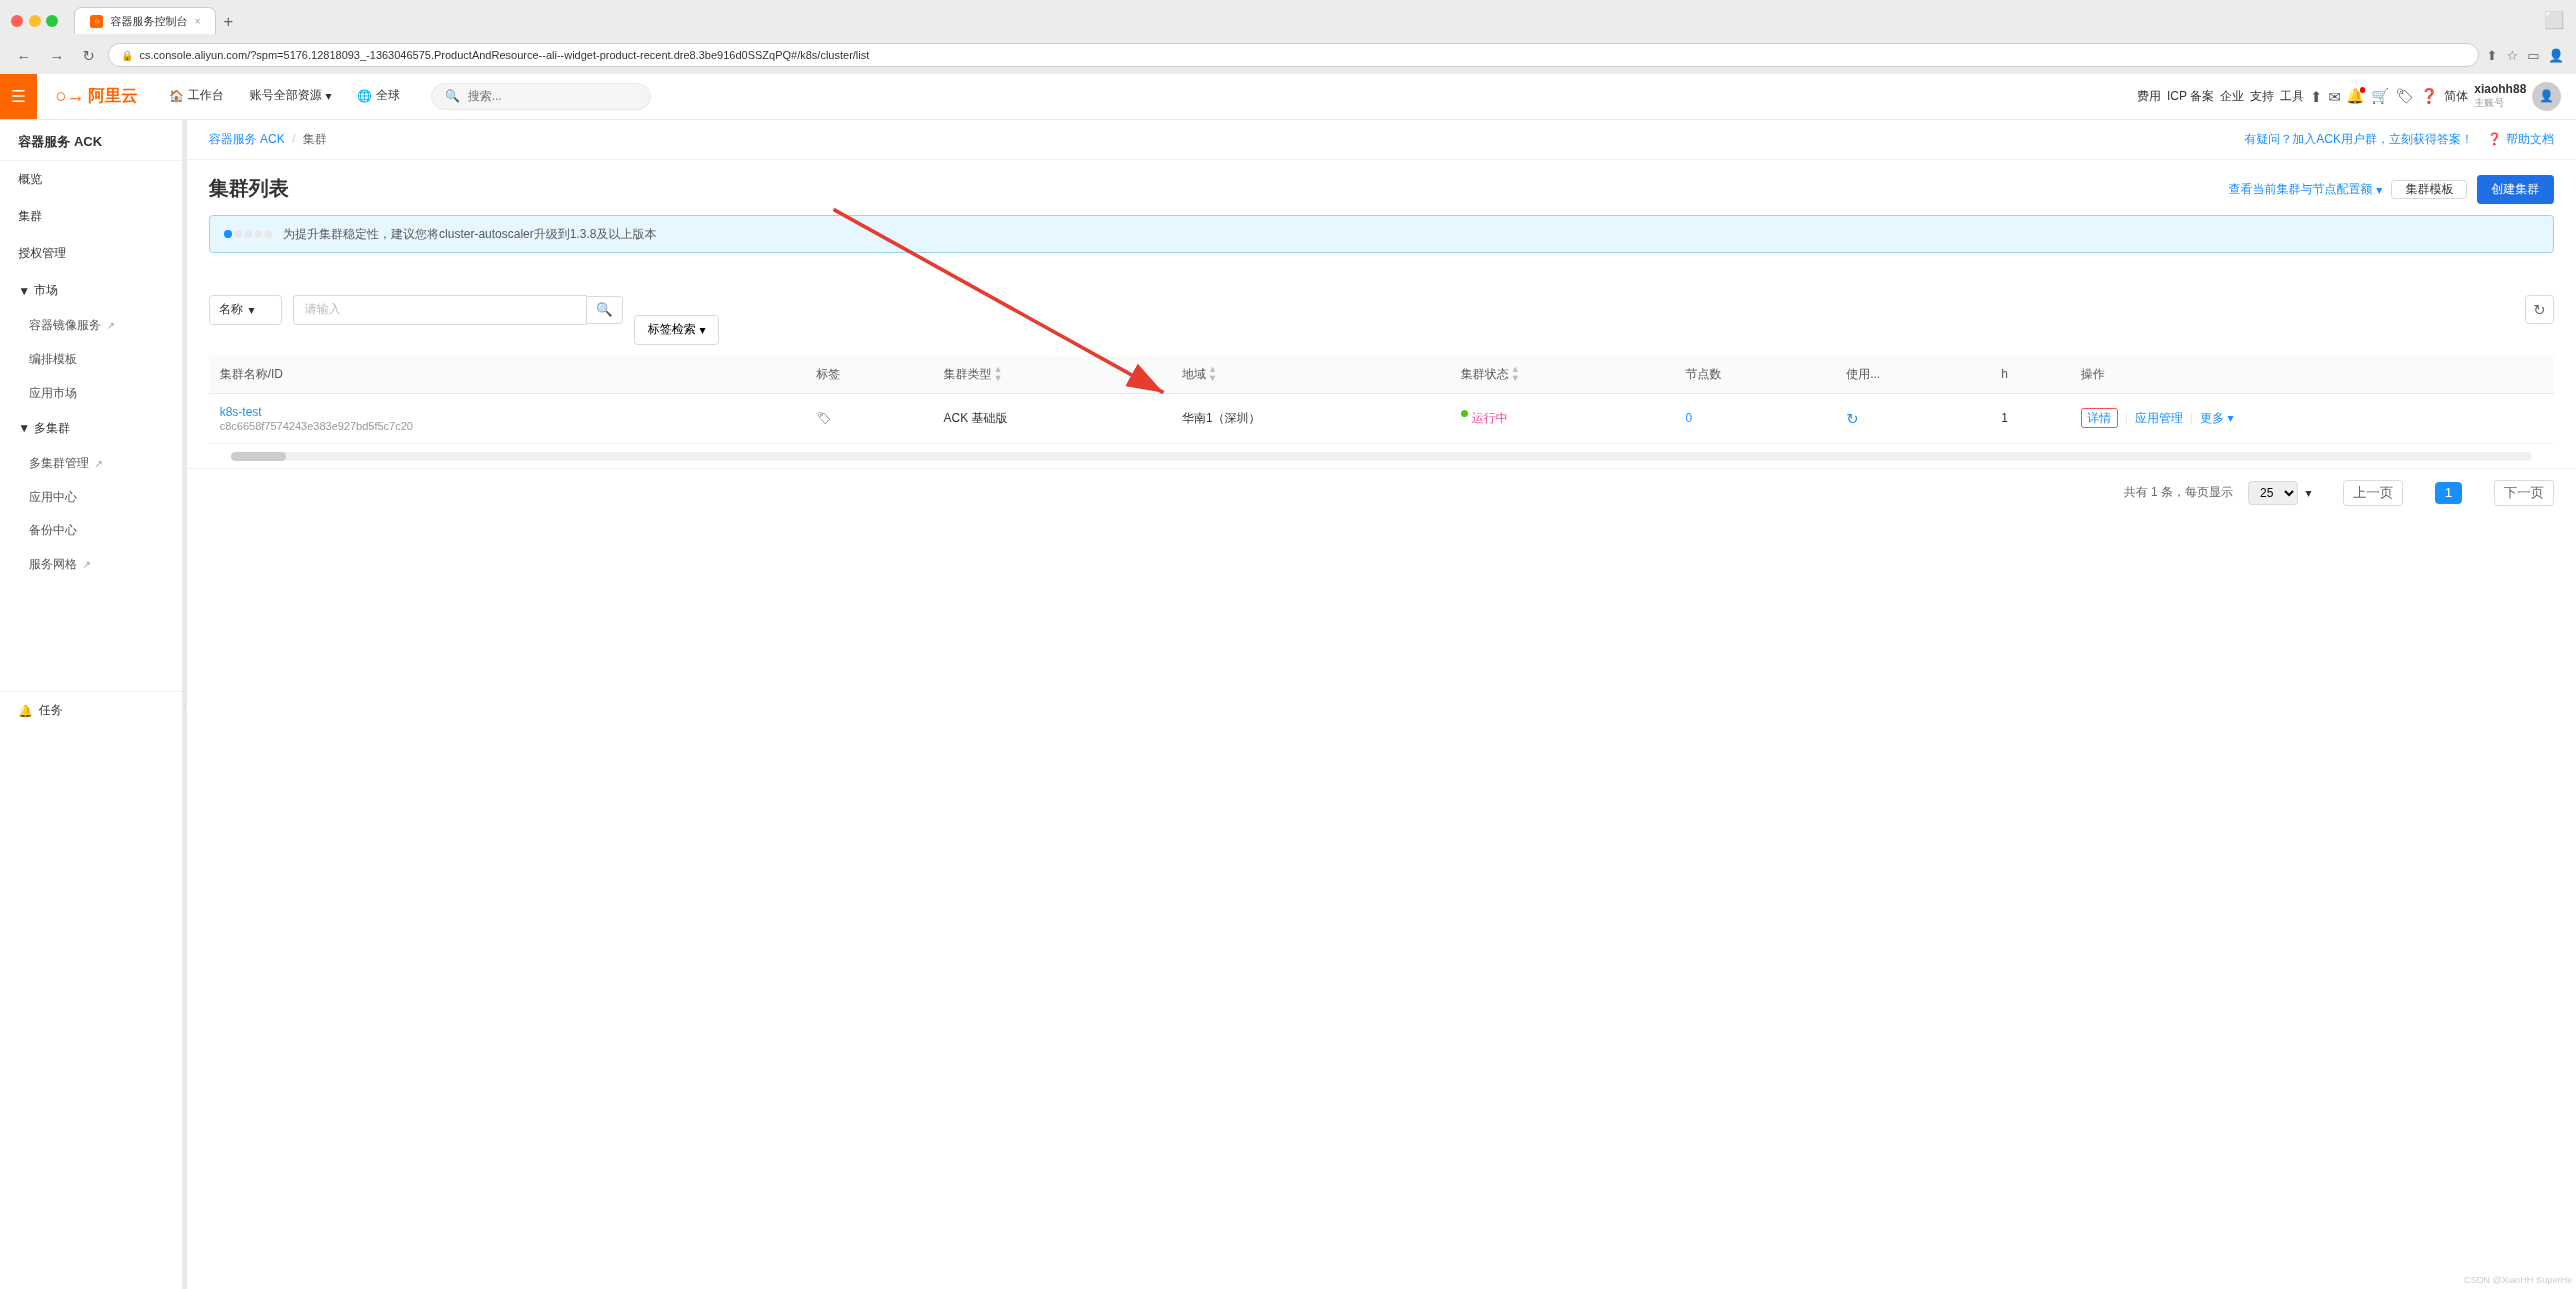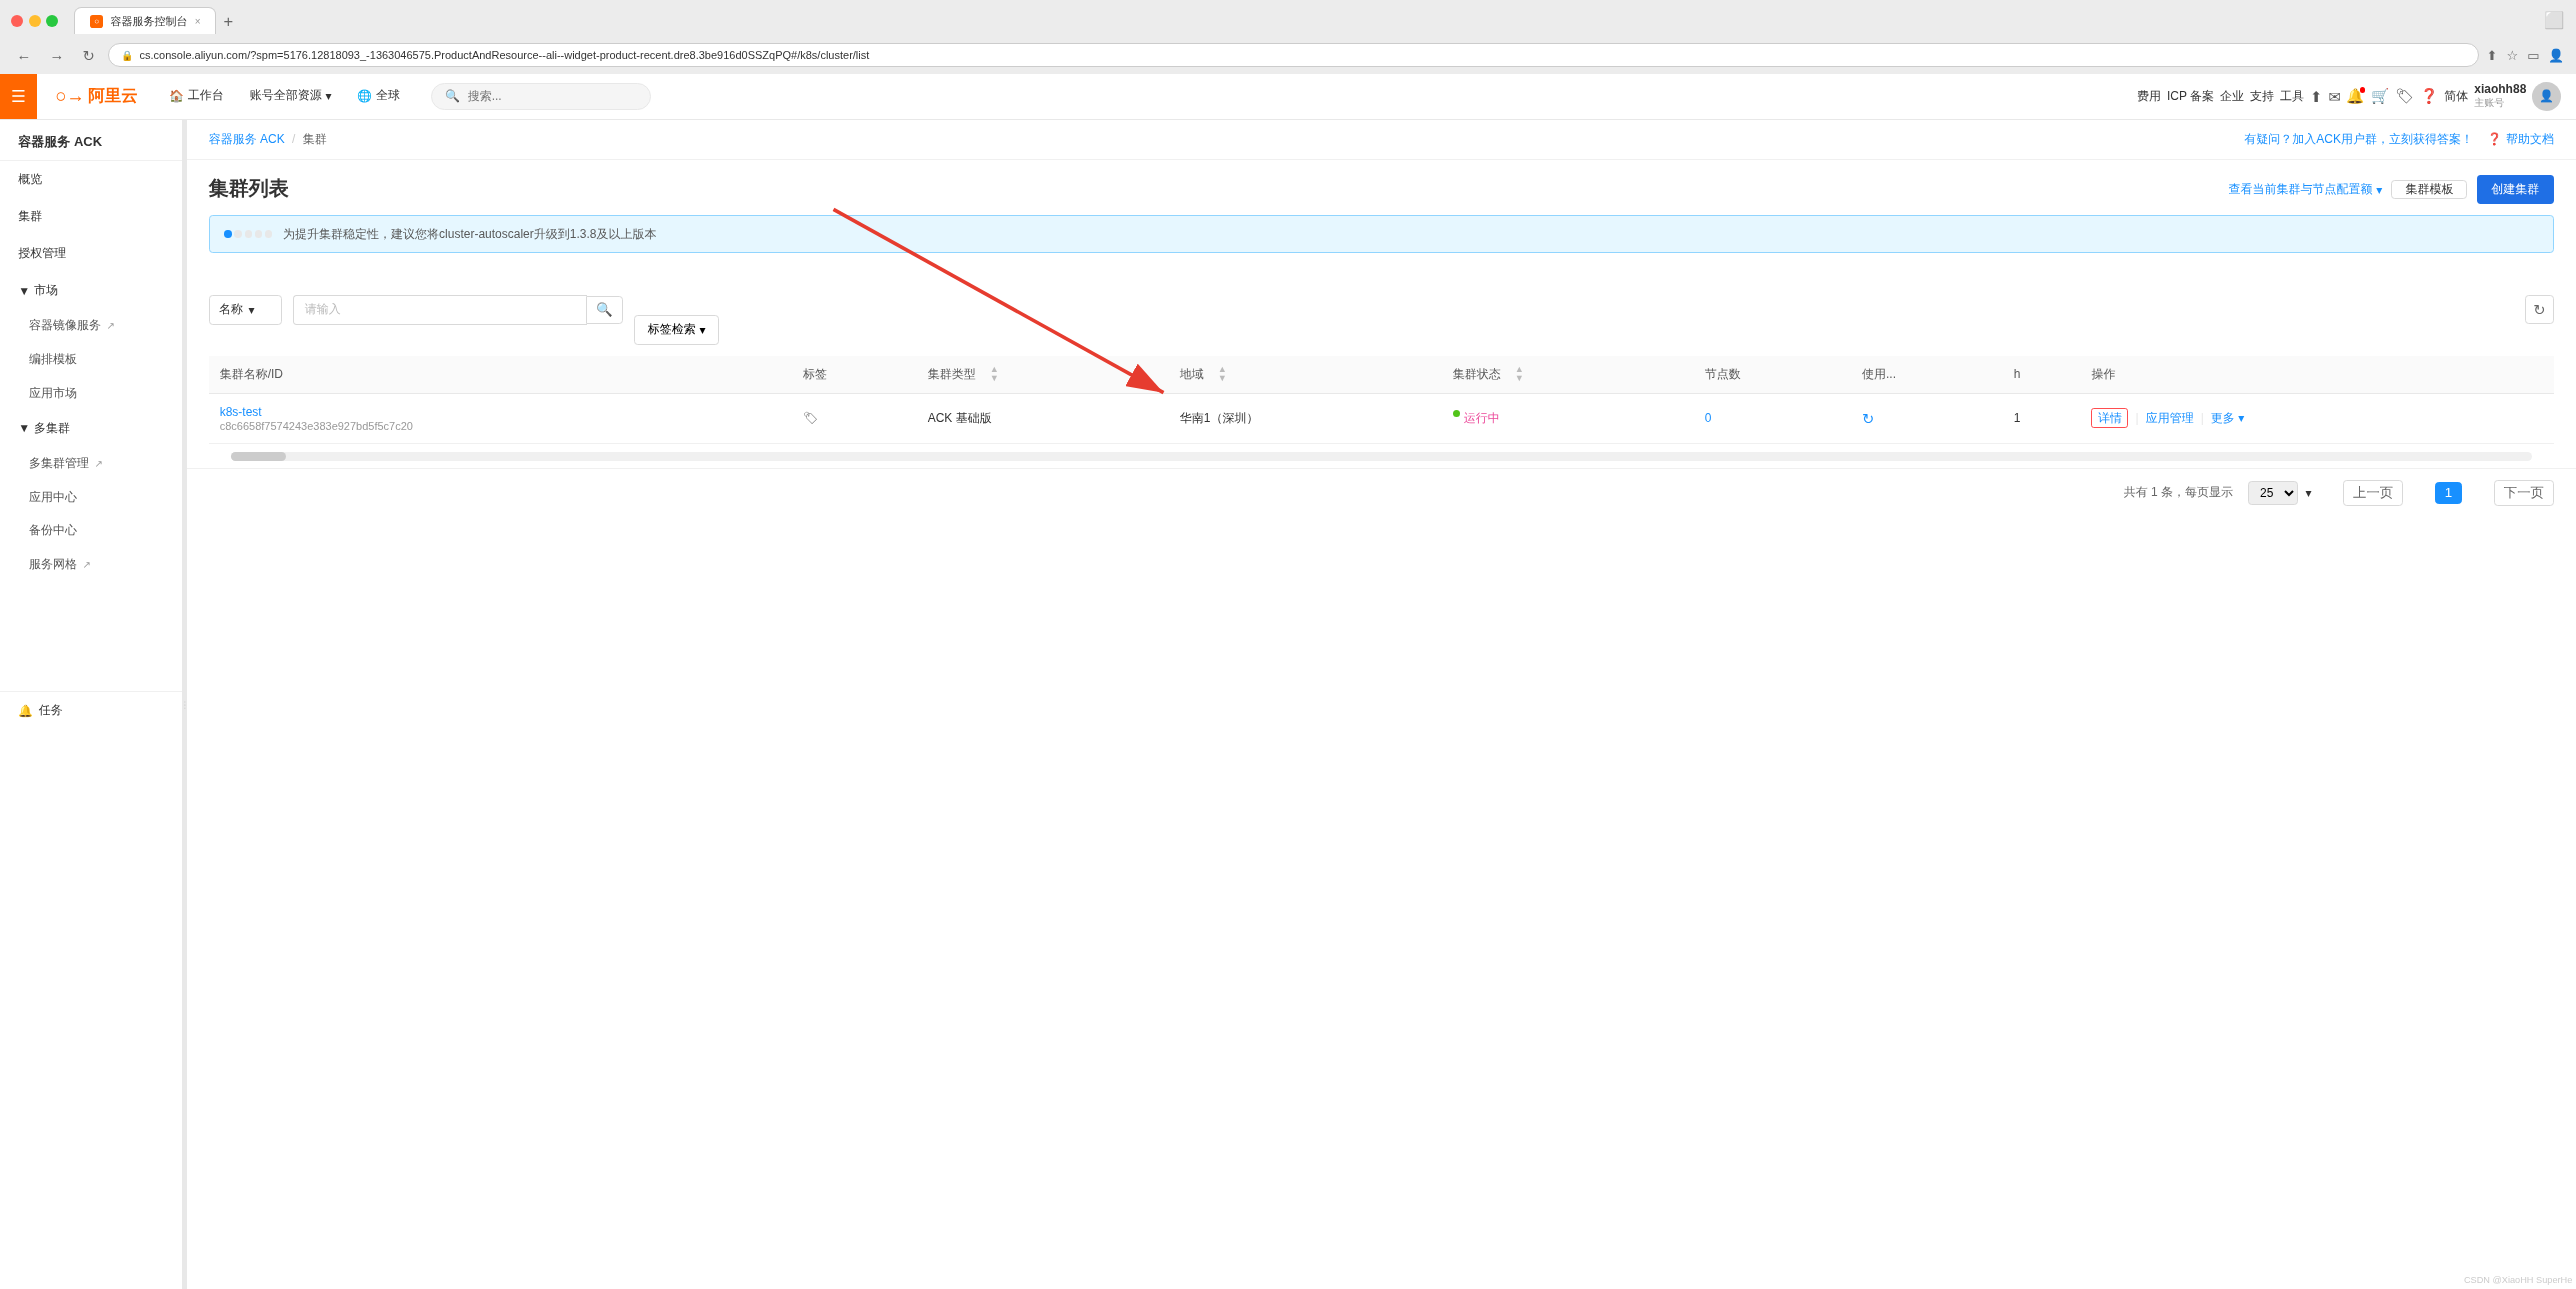--- a/index.html
+++ b/index.html
@@ -97,21 +97,21 @@
     .filter-select { border: 0.9px solid #d9d9d9; border-radius: 3.7px; padding: 5.5px 9.2px; font-size: 12px; background: #fff; display: flex; align-items: center; gap: 5.5px; cursor: pointer; min-width: 73px; }
     .filter-input { flex: 0 0 330px; border: 0.9px solid #d9d9d9; border-radius: 3.7px; padding: 5.5px 11px; font-size: 12px; color: #bbb; display: flex; align-items: center; }
     .search-btn { background: none; border: 0.9px solid #d9d9d9; border-radius: 0 3.7px 3.7px 0; padding: 5.5px 9.2px; cursor: pointer; color: #666; margin-left: -0.9px; }
     .tag-search-btn { border: 0.9px solid #d9d9d9; border-radius: 3.7px; padding: 5.5px 13px; font-size: 12px; background: #fff; cursor: pointer; display: flex; align-items: center; gap: 3.7px; margin-top: 40px; }
     .refresh-btn { margin-left: auto; border: 0.9px solid #d9d9d9; border-radius: 3.7px; width: 29px; height: 29px; display: flex; align-items: center; justify-content: center; cursor: pointer; background: #fff; color: #666; font-size: 14.7px; }
 
     
     .data-table { width: 100%; border-collapse: collapse; font-size: 12px; }
     .data-table th { background: #fafafa; border-bottom: 0.9px solid #e8e8e8; padding: 9.2px 11px; text-align: left; color: #595959; font-weight: 500; white-space: nowrap; }
     .data-table td { padding: 11px 11px; border-bottom: 0.9px solid #f0f0f0; vertical-align: middle; }
-    .col-sort { display: flex; align-items: center; gap: 14px; }
+    .col-sort { display: flex; align-items: center; gap: 2px; }
     .sort-icon { color: #bbb; font-size: 9.2px; display: flex; flex-direction: column; line-height: 1; }
     .cluster-name { color: #1890ff; cursor: pointer; font-size: 12px; font-weight: 500; }
     .cluster-id { color: #999; font-size: 11px; margin-top: 1.8px; }
     .status-running { color: #ec4899; display: flex; align-items: flex-start; gap: 3.7px; }
     .status-dot { width: 7.3px; height: 7.3px; border-radius: 50%; background: #52c41a; flex-shrink: 0; }
     .node-count { color: #1890ff; cursor: pointer; }
     .action-link { color: #1890ff; cursor: pointer; }
     .action-link.highlighted { color: #1890ff; border: 1.8px solid #ff4d4f; border-radius: 2.8px; padding: 1.8px 5.5px; }
     .action-sep { color: #e8e8e8; margin: 0 3.7px; }
     .action-more { color: #1890ff; cursor: pointer; }

